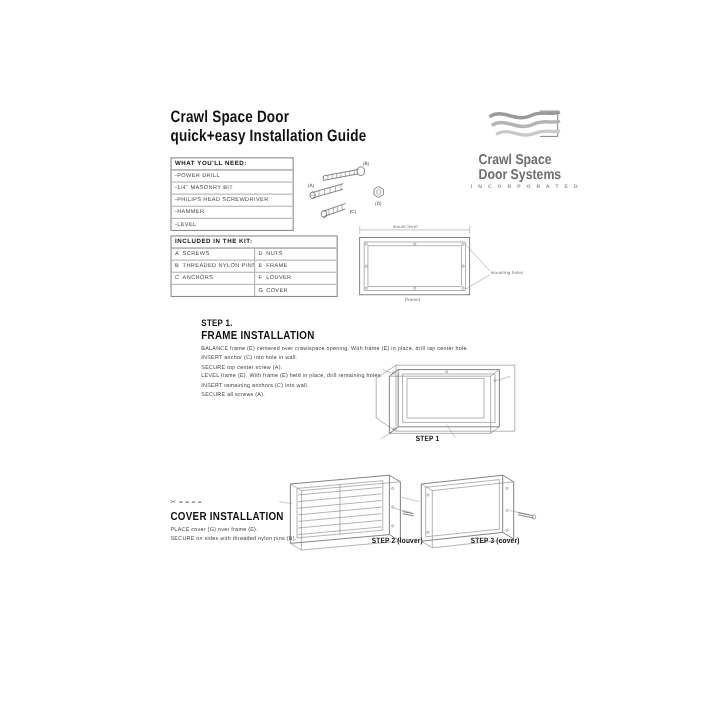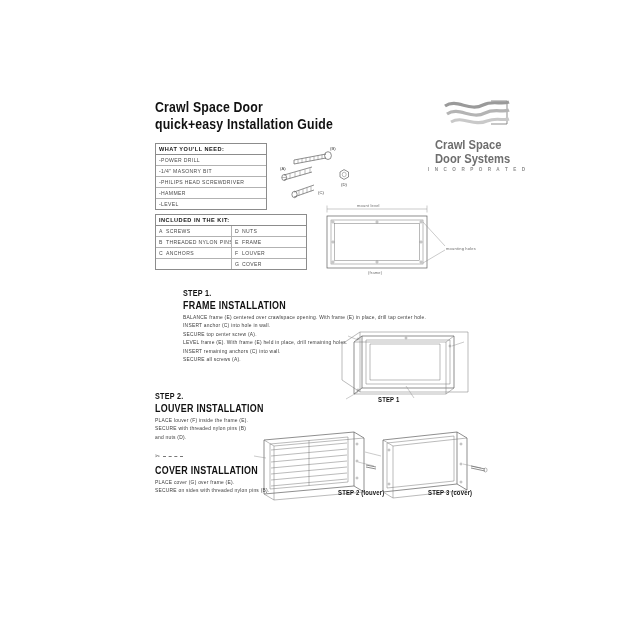--- a/index.html
+++ b/index.html
@@ -258,29 +258,20 @@
       <path d="M116 40 L128 36" class="lead"></path>
       <path d="M70 80 L78 92" class="lead"></path>
       <circle cx="22" cy="33" r="1" class="ln2"></circle>
       <circle cx="22" cy="84" r="1" class="ln2"></circle>
       <circle cx="114" cy="40" r="1" class="ln2"></circle>
       <circle cx="70" cy="32" r="1" class="ln2"></circle>
     </svg>
   </div>
   <div class="dlabel" style="position:absolute;left:378px;top:396px;">STEP 1</div>
 
-  <div id="step2">
-    <div class="step-num">STEP 2.</div>
-    <div class="step-head">LOUVER INSTALLATION</div>
-    <div class="body">
-      <div class="step-line">PLACE louver (F) inside the frame (E).</div>
-      <div class="step-line">SECURE with threaded nylon pins (B)</div>
-      <div class="step-line">and nuts (D).</div>
-    </div>
-  </div>
 
   <div class="scissors">
     ✂<span class="dash"></span>
   </div>
 
   <div id="cover">
     <div class="step-head">COVER INSTALLATION</div>
     <div class="body">
       <div class="step-line">PLACE cover (G) over frame (E).</div>
       <div class="step-line">SECURE on sides with threaded nylon pins (B).</div>

